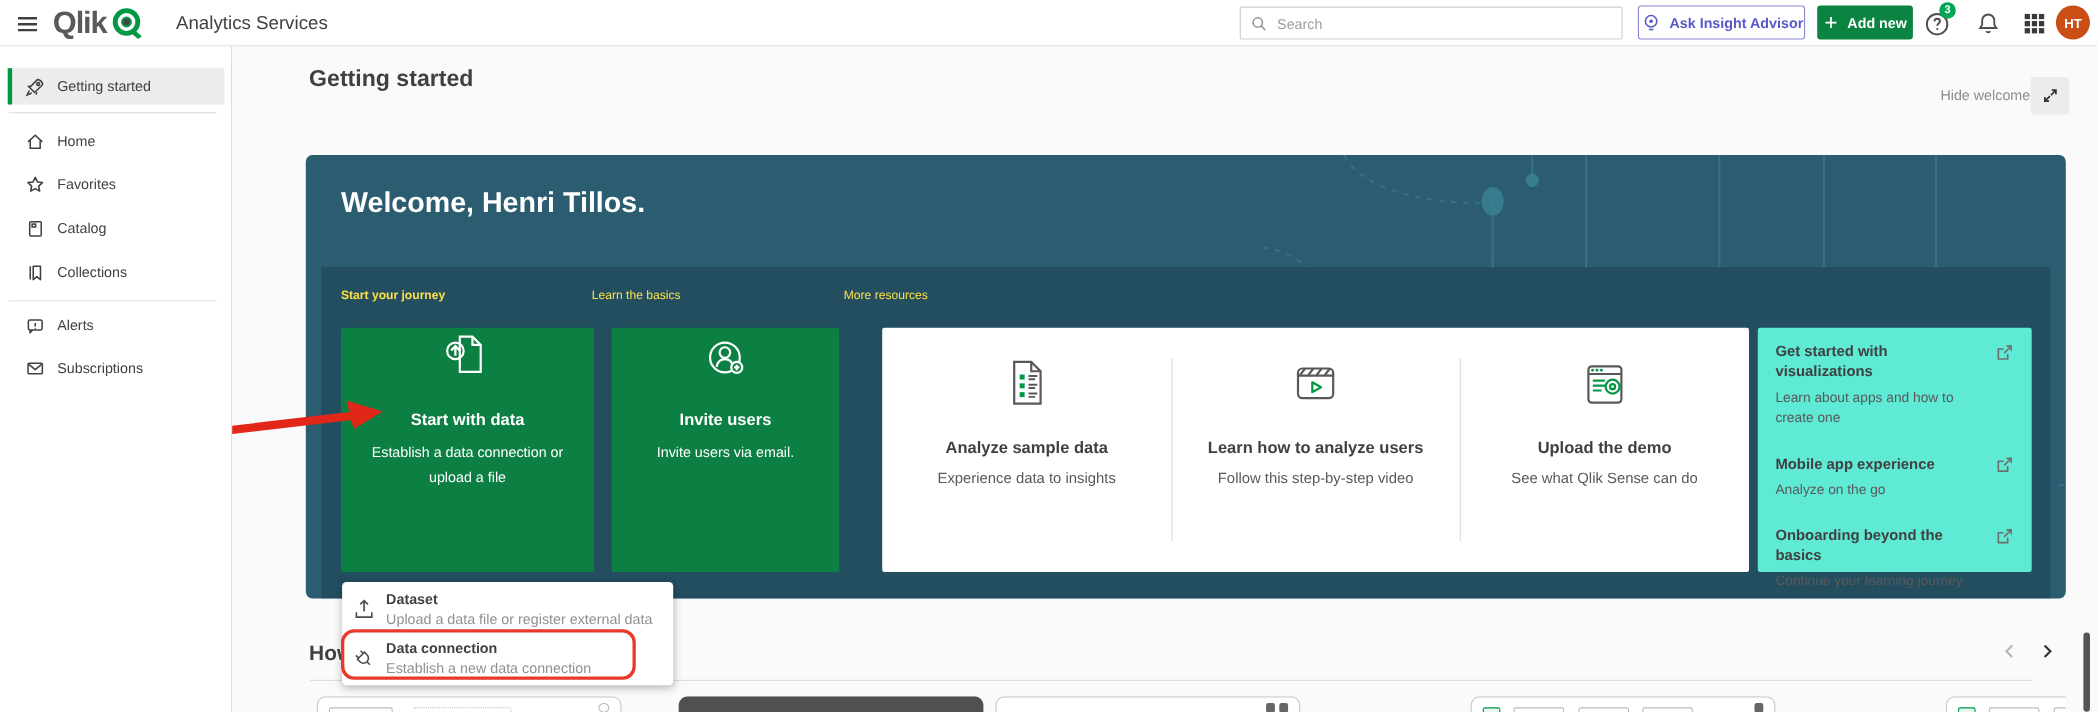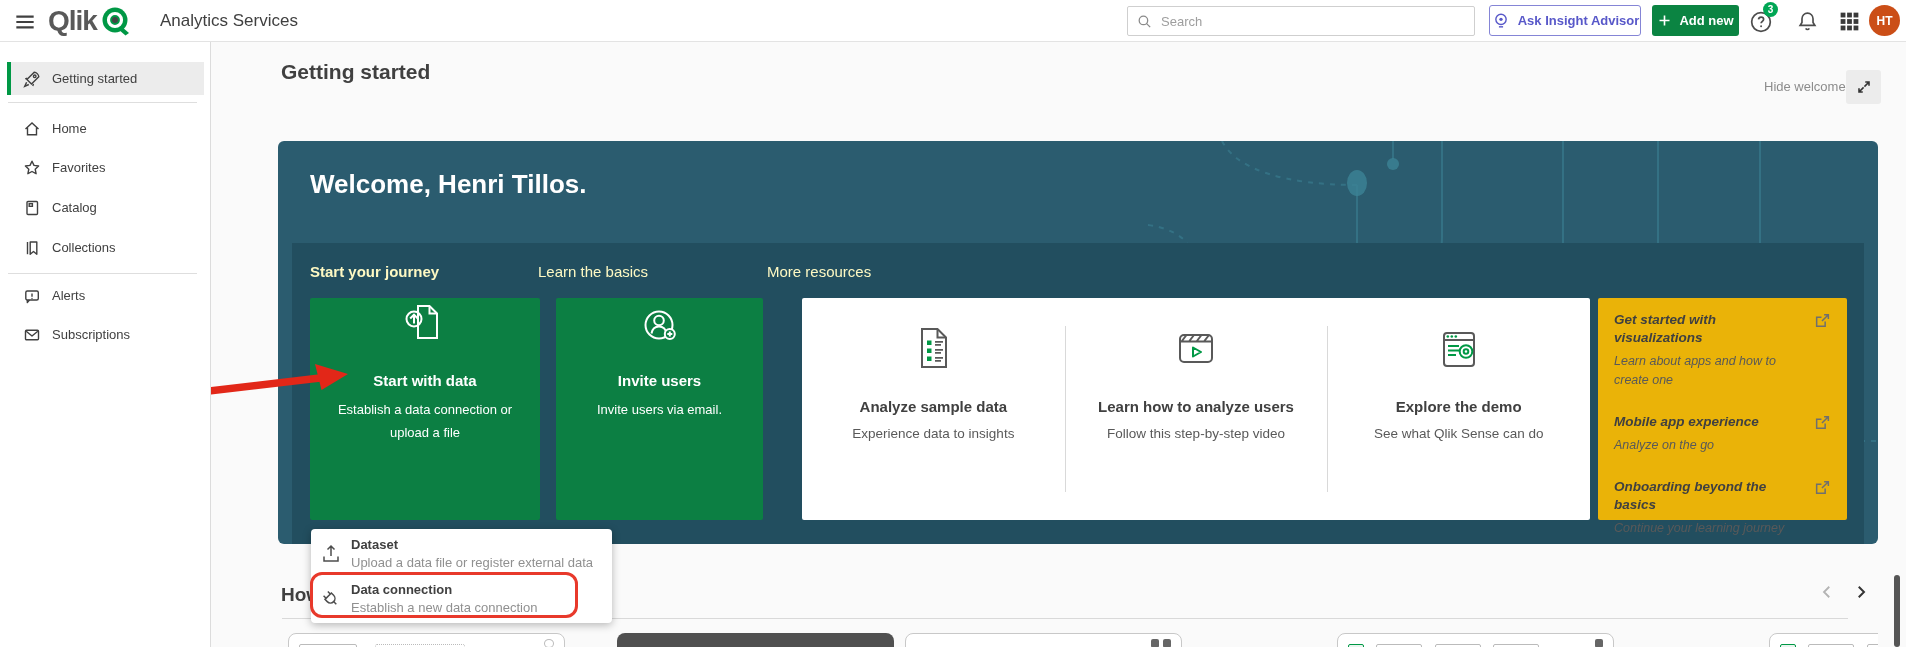--- a/index.html
+++ b/index.html
@@ -51,32 +51,32 @@
   .expand-btn { position:absolute; left:1846px; top:70px; width:35px; height:34px; background:#ececec;
                 border:none; border-radius:3px; display:flex; align-items:center; justify-content:center;
                 cursor:pointer; z-index:5; }
 
   
   .banner { position:absolute; left:278px; top:141px; width:1600px; height:403px; background:#2b5c6f;
             border-radius:6px; z-index:4; overflow:hidden; }
   .banner-decor { position:absolute; inset:0; pointer-events:none; }
   .welcome { position:absolute; left:32px; top:28px; font-size:26px; font-weight:bold; color:#fff; }
   .banner-panel { position:absolute; left:14px; top:102px; width:1572px; height:301px; background:#224e5f; }
-  .sec-label { position:absolute; top:122px; font-size:15px; color:#fef9c3; }
+  .sec-label { position:absolute; top:122px; font-size:11px; color:#fde047; }
   .sec-label.b { font-weight:bold; }
   .card { position:absolute; top:157px; height:222px; border-radius:2px; }
   .card-green { background:#0c7f43; color:#fff; text-align:center; cursor:pointer; }
   .card-green .c-title { font-size:15px; font-weight:bold; margin-top:14px; }
   .card-green .c-sub { font-size:13px; margin-top:10px; padding:0 18px; line-height:1.75; }
   .card-white { background:#fff; display:flex; }
   .wcol { flex:1; text-align:center; padding-top:24px; position:relative; cursor:pointer; }
   .wcol + .wcol::before { content:""; position:absolute; left:0; top:28px; bottom:28px; width:1px; background:#d9d9d9; }
   .wcol .c-title { font-size:15px; font-weight:bold; color:#404040; margin-top:16px; }
   .wcol .c-sub { font-size:13.5px; color:#595959; margin-top:11px; }
-  .card-res { background:#eab308; padding:13px 16px;font-style:italic; }
+  .card-res { background:#5eead4; padding:13px 16px; }
   .res-item { margin-bottom:23px; cursor:pointer; position:relative; padding-right:26px; }
   .res-item .r-title { font-size:13.5px; font-weight:bold; color:#404040; line-height:1.35; }
   .res-item .r-sub { font-size:12.5px; color:#595959; margin-top:5px; line-height:1.5; }
   .res-item .ext { position:absolute; right:0; top:1px; }
 
   
   .arrow-svg { position:absolute; left:100px; top:358px; z-index:15; }
   .anno-box { position:absolute; left:310px; top:572px; width:268px; height:46px; border:3px solid #e8392b;
               border-radius:12px; z-index:26; pointer-events:none; }
 
@@ -328,21 +328,21 @@
           <circle cx="16.8" cy="14.5" r="1.3"></circle>
             <circle cx="20.8" cy="14.5" r="1.3"></circle>
             <circle cx="24.8" cy="14.5" r="1.3"></circle>
         </g>
         <g stroke="#009845" stroke-width="2">
           <path d="M17 24h11M17 28.5h11M17 33h8"></path>
           <circle cx="35" cy="29.5" r="6.3"></circle>
           <circle cx="35" cy="29.5" r="2.3"></circle>
         </g>
       </svg>
-      <div class="c-title">Explore the demo</div>
+      <div class="c-title">Upload the demo</div>
       <div class="c-sub">See what Qlik Sense can do</div>
     </div>
   </div>
 
   <div class="card card-res" style="left:1320px;width:249px">
     <div class="res-item">
       <div class="r-title">Get started with visualizations</div>
       <svg class="ext" width="17" height="17" viewBox="0 0 16 16" fill="none" stroke="#6f6f6f" stroke-width="1.4">
         <path d="M9.5 2.5H13.5V6.5M13.5 2.5L7.5 8.5M10.5 9v4.5H2.5V5H7"></path>
       </svg>

